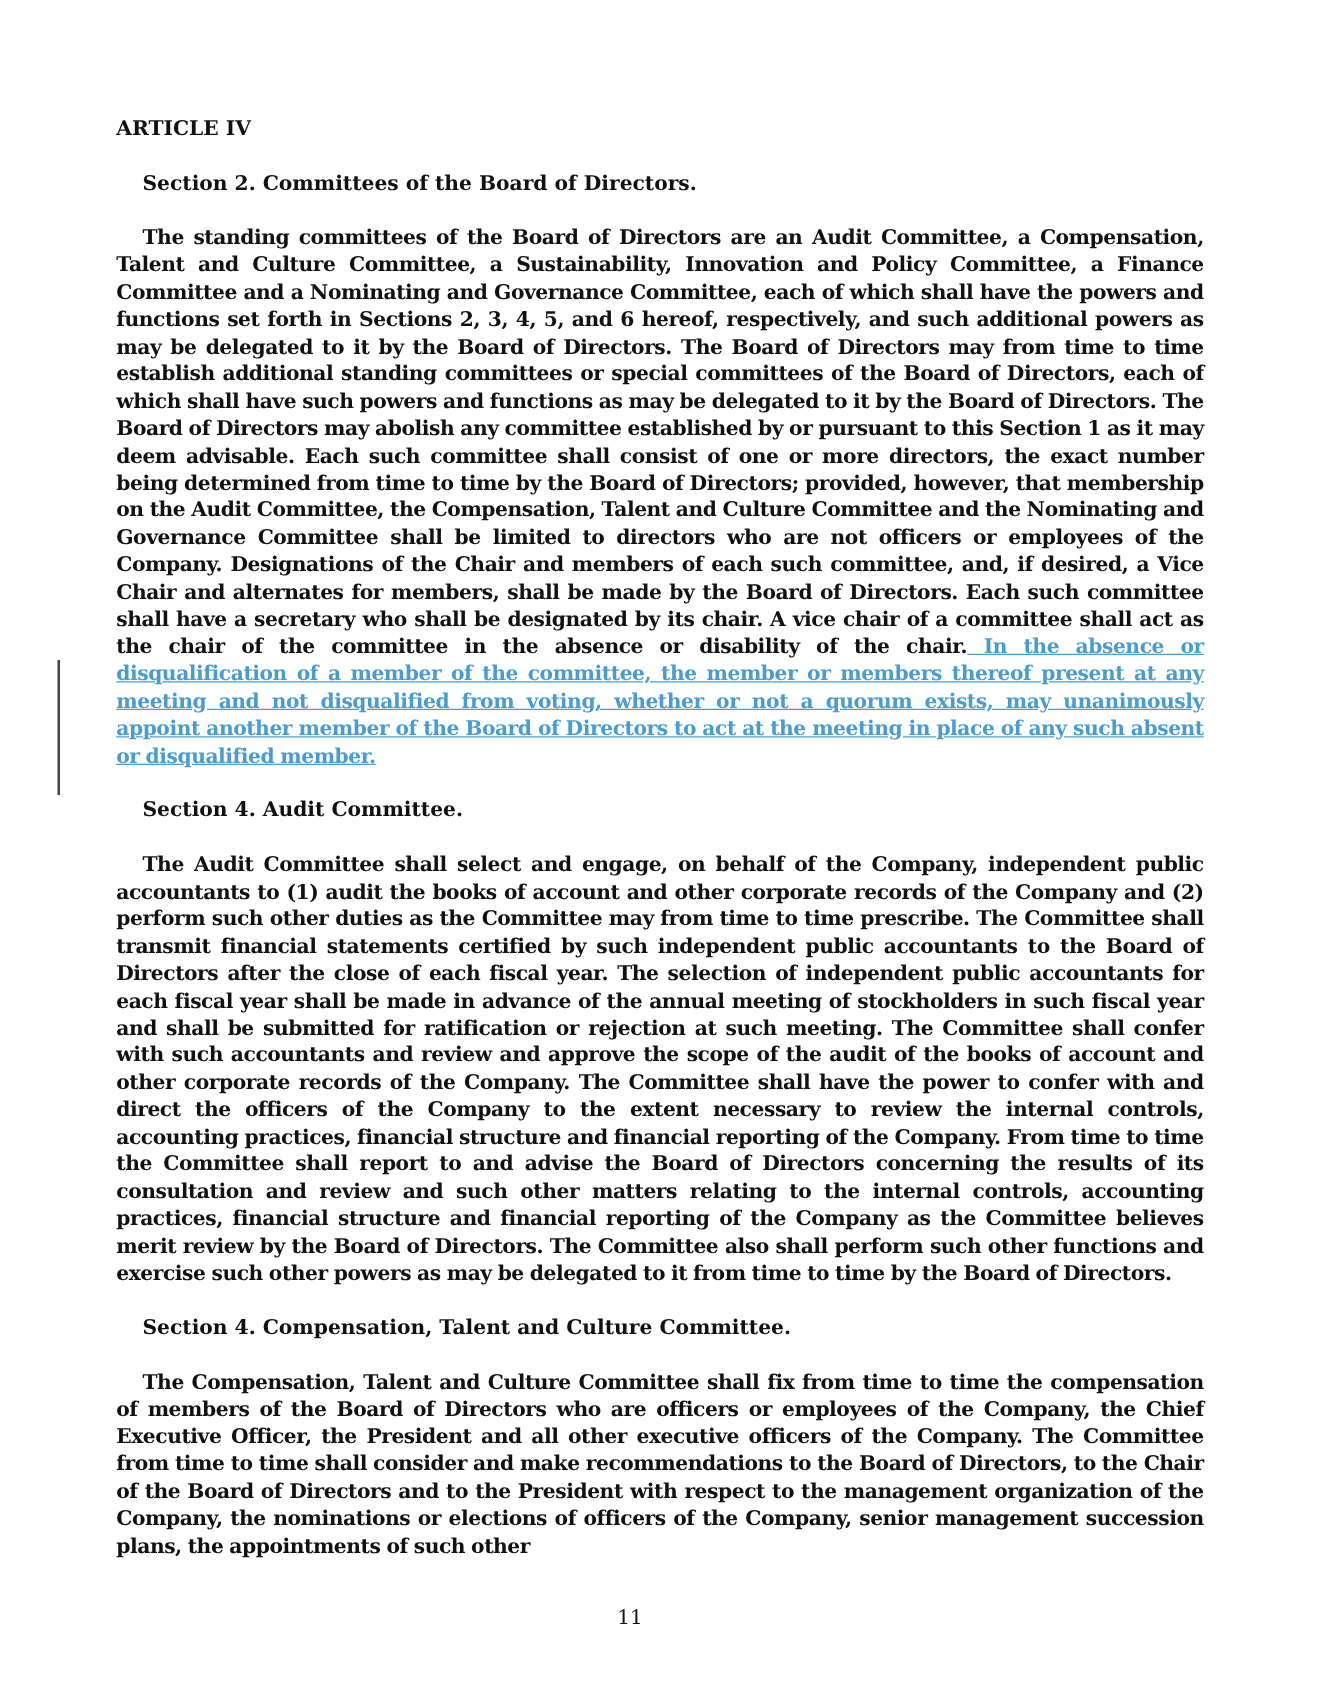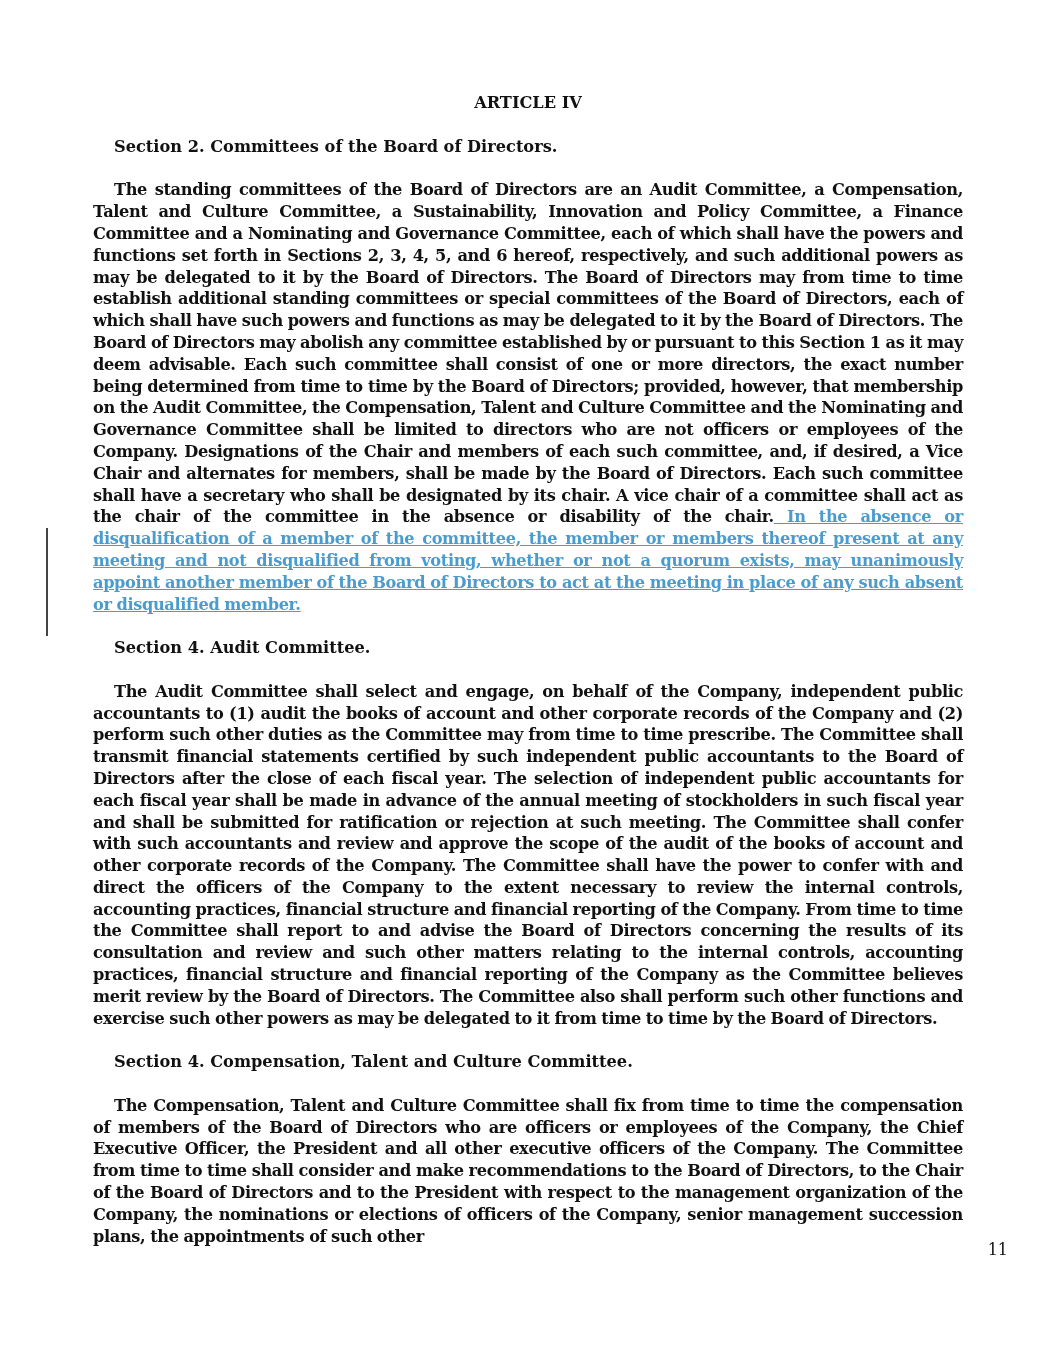--- a/index.html
+++ b/index.html
@@ -1,26 +1,26 @@
 <!DOCTYPE html>
 <html><head>
 <meta charset="utf-8">
 <style>
   html, body { margin: 0; padding: 0; background: #ffffff; }
   body { width: 1055px; height: 1365px; position: relative; overflow: hidden;
          font-family: "DejaVu Serif", "Liberation Serif", serif; color: #111; }
   .page { position: absolute; left: 93px; top: 92px; width: 870px; font-size: 16.2px; line-height: 21.8px; }
-  .center { text-align: center; }
+  .center { }
   .article-title { font-weight: bold; margin: 0 0 22px 0; }
   .article-subtitle { margin: 0 0 22px 0; }
   .section-heading { font-weight: bold; margin: 0 0 21.8px 0; text-indent: 21px; }
   p.body { margin: 0 0 21.8px 0; text-align: justify; text-indent: 21px; letter-spacing: -0.35px; word-spacing: -0.5px; font-weight: bold; }
   .ins { color: #4a9ccf; text-decoration: underline; }
   .rev-bar { position: absolute; left: 46px; top: 528px; width: 2px; height: 108px; background: #444; }
-  .page-num { position: absolute; top: 1240px; left: 0; width: 1008px; text-align: right; font-size: 16px; }
+  .page-num { position: absolute; top: 1284px; left: 0; width: 1008px; text-align: center; font-size: 16px; }
 </style>
 </head>
 <body>
 
 <div class="rev-bar"></div>
 
 <div class="page">
   <div class="center article-title">ARTICLE IV</div>
 
   <div class="section-heading">Section 2.  Committees of the Board of Directors.</div>

